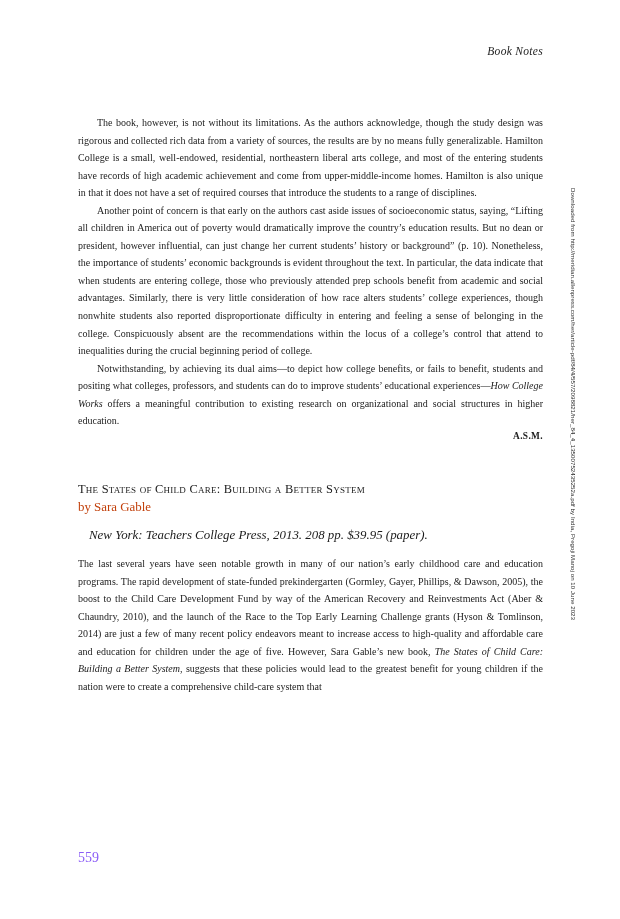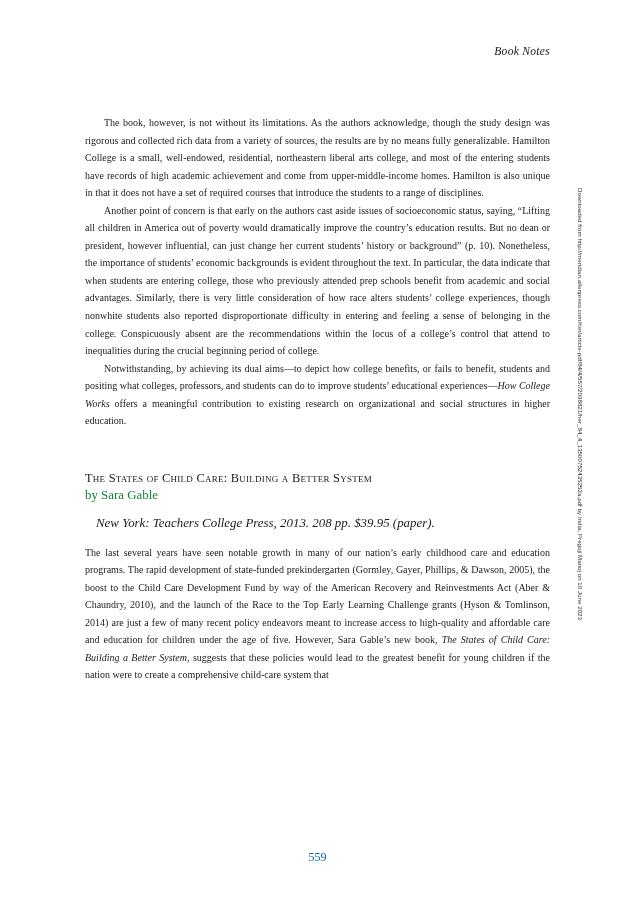--- a/index.html
+++ b/index.html
@@ -11,21 +11,21 @@
     width: 620px;
     height: 919px;
     position: relative;
     overflow: hidden;
     font-family: "Liberation Serif", "DejaVu Serif", serif;
     color: #1a1a1a;
   }
 
   .page {
     position: absolute;
-    left: 7px;
+    left: 0;
     top: 0;
     width: 512px;
     height: 919px;
   }
 
   
   .running-head {
     position: absolute;
     left: 78px;
     top: 45px;
@@ -81,42 +81,42 @@
     font-size: 12.4px;
     line-height: 17.2px;
     font-variant: small-caps;
     letter-spacing: 0.25px;
     color: #1b1b1b;
   }
   .book-author {
     margin: 0;
     font-size: 12.9px;
     line-height: 17.3px;
-    color: #15803d;
+    color: #c2410c;
   }
   .book-imprint {
     margin: 11px;
     font-size: 12.9px;
     line-height: 17.3px;
     font-style: italic;
     color: #1b1b1b;
   }
   .book-entry-body {
     margin-top: 14px;
   }
 
   
   .folio {
     position: absolute;
     left: 78px;
     top: 850px;
     width: 465px;
-    text-align: center;
-    font-size: 12px;
-    color: #0369a1;
+    text-align: left;
+    font-size: 14px;
+    color: #8b5cf6;
   }
 
   
   .download-stamp {
     position: absolute;
     left: 577px;
     top: 188px;
     width: 600px;
     transform: rotate(90deg);
     transform-origin: 0 0;
@@ -135,20 +135,21 @@
   <div class="running-head">Book Notes</div>
 
   <div class="column">
 
     <p class="body-par">The book, however, is not without its limitations. As the authors acknowledge, though the study design was rigorous and collected rich data from a variety of sources, the results are by no means fully generalizable. Hamilton College is a small, well-endowed, residential, northeastern liberal arts college, and most of the entering students have records of high academic achievement and come from upper-middle-income homes. Hamilton is also unique in that it does not have a set of required courses that introduce the students to a range of disciplines.</p>
 
     <p class="body-par">Another point of concern is that early on the authors cast aside issues of socioeconomic status, saying, “Lifting all children in America out of poverty would dramatically improve the country’s education results. But no dean or president, however influential, can just change her current students’ history or background” (p. 10). Nonetheless, the importance of students’ economic backgrounds is evident throughout the text. In particular, the data indicate that when students are entering college, those who previously attended prep schools benefit from academic and social advantages. Similarly, there is very little consideration of how race alters students’ college experiences, though nonwhite students also reported disproportionate difficulty in entering and feeling a sense of belonging in the college. Conspicuously absent are the recommendations within the locus of a college’s control that attend to inequalities during the crucial beginning period of college.</p>
 
     <p class="body-par"><span>Notwithstanding, by achieving its dual aims—to depict how college benefits, or fails to benefit, students and positing what colleges, professors, and students can do to improve students’ educational experiences—</span><i>How College Works</i><span> offers a meaningful contribution to existing research on organizational and social structures in higher education.</span></p>
 
+    <p class="signature">A.S.M.</p>
 
     <div class="book-entry">
 
       <p class="book-title-smallcaps">The States of Child Care: Building a Better System</p>
 
       <p class="book-author">by Sara Gable</p>
 
       <p class="book-imprint">New York: Teachers College Press, 2013. 208 pp. $39.95 (paper).</p>
 
       <p class="body-par book-entry-body noindent"><span>The last several years have seen notable growth in many of our nation’s early childhood care and education programs. The rapid development of state-funded prekindergarten (Gormley, Gayer, Phillips, &amp; Dawson, 2005), the boost to the Child Care Development Fund by way of the American Recovery and Reinvestments Act (Aber &amp; Chaundry, 2010), and the launch of the Race to the Top Early Learning Challenge grants (Hyson &amp; Tomlinson, 2014) are just a few of many recent policy endeavors meant to increase access to high-quality and affordable care and education for children under the age of five. However, Sara Gable’s new book, </span><i>The States of Child Care: Building a Better System</i><span>, suggests that these policies would lead to the greatest benefit for young children if the nation were to create a comprehensive child-care system that</span></p>

